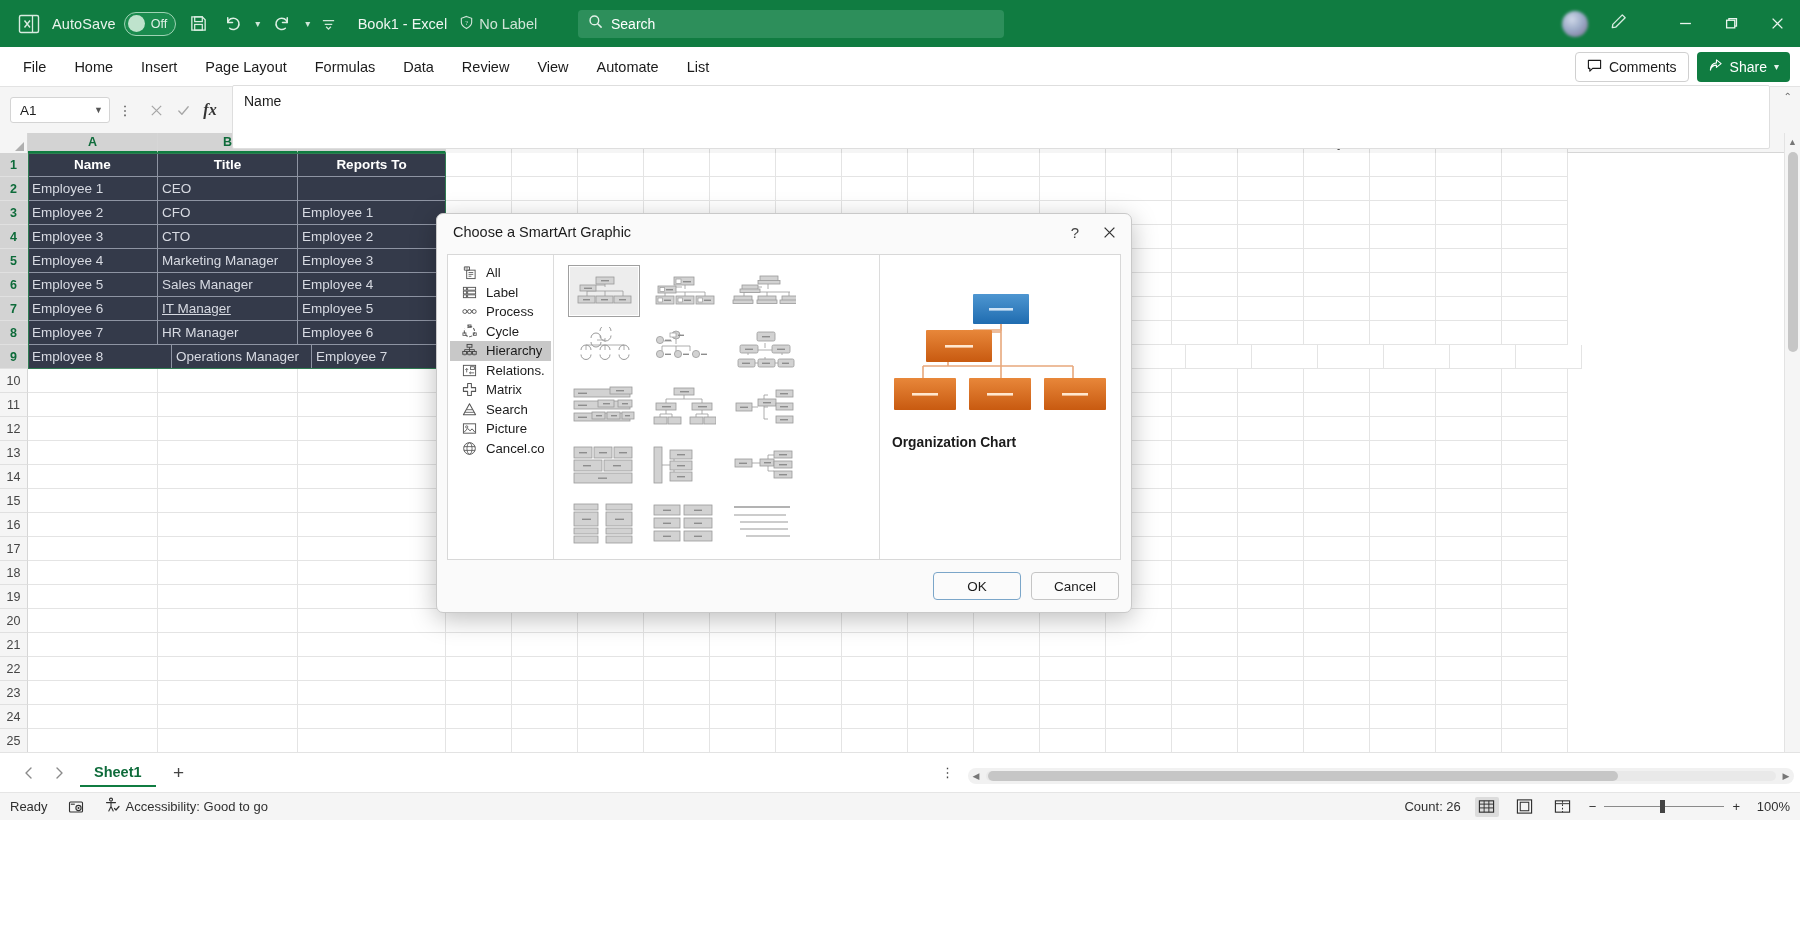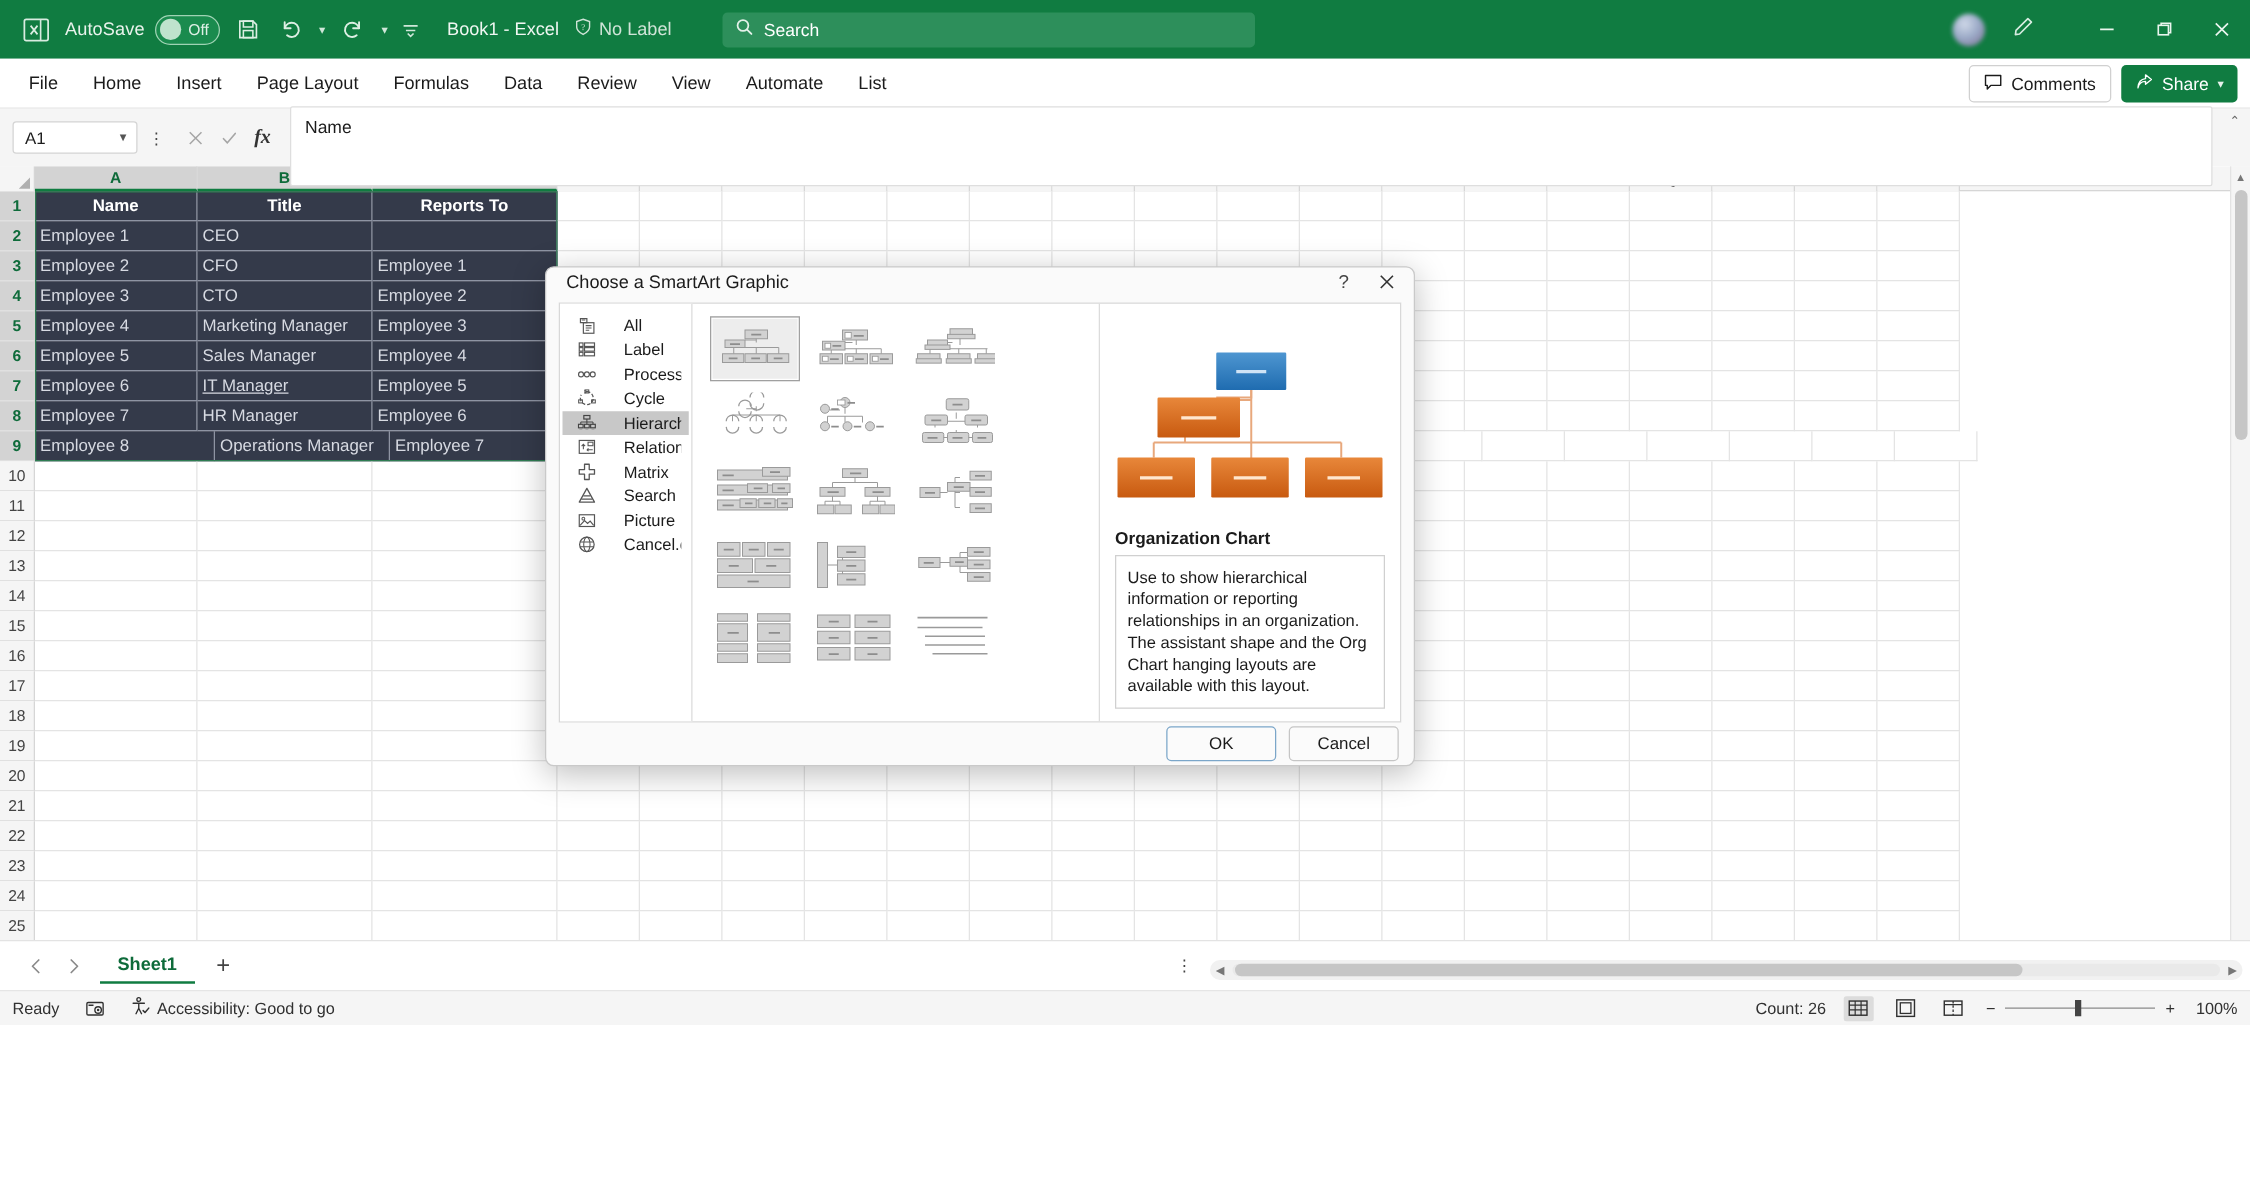--- a/index.html
+++ b/index.html
@@ -204,21 +204,21 @@
     border:1px solid #d8d8d8;
   }
   .cat-list { width: 106px; border-right:1px solid #dcdcdc; padding-top: 8px; background:#fff; }
   .cat-item {
     display:flex; align-items:center; gap:9px; height:19.5px; padding: 0 6px 0 12px;
     font-size:13.2px; color:#1b1b1b; margin: 0 2px;
   }
   .cat-item.sel { background:#c8c8c8; }
   .cat-ico { width:15px; height:15px; flex:none; display:flex; align-items:center; justify-content:center; }
   .cat-ico svg { display:block; }
-  .cat-lbl { white-space:nowrap; overflow:hidden;margin-left:13px; }
+  .cat-lbl { white-space:nowrap; overflow:hidden; }
 
   .gallery {
     flex:1; padding: 10px 8px 8px 14px; display:flex; flex-wrap:wrap;
     align-content:flex-start; gap: 6px 8px; overflow:hidden;
     border-right:1px solid #dcdcdc;
   }
   .thumb {
     width: 72px; height: 52px; background:#fff; border:1px solid transparent;
     display:flex; align-items:center; justify-content:center; padding:3px;
   }
@@ -1470,21 +1470,20 @@
 
           <rect x="1" y="104" width="62" height="32" rx="1" fill="url(#go)"></rect>
           <rect x="19" y="119" width="26" height="2.6" fill="#ffe7cf"></rect>
           <rect x="76" y="104" width="62" height="32" rx="1" fill="url(#go)"></rect>
           <rect x="94" y="119" width="26" height="2.6" fill="#ffe7cf"></rect>
           <rect x="151" y="104" width="62" height="32" rx="1" fill="url(#go)"></rect>
           <rect x="169" y="119" width="26" height="2.6" fill="#ffe7cf"></rect>
         </svg>
       </div>
       <div class="prev-title">Organization Chart</div>
-      <div class="prev-desc">Use to show hierarchical information or reporting relationships in an organization. The assistant shape and the Org Chart hanging layouts are available with this layout.</div>
     </div>
   </div>
 
   <div class="dlg-footer">
     <div class="dlg-btn primary">OK</div>
     <div class="dlg-btn">Cancel</div>
   </div>
 </div>
 
 </body></html>

